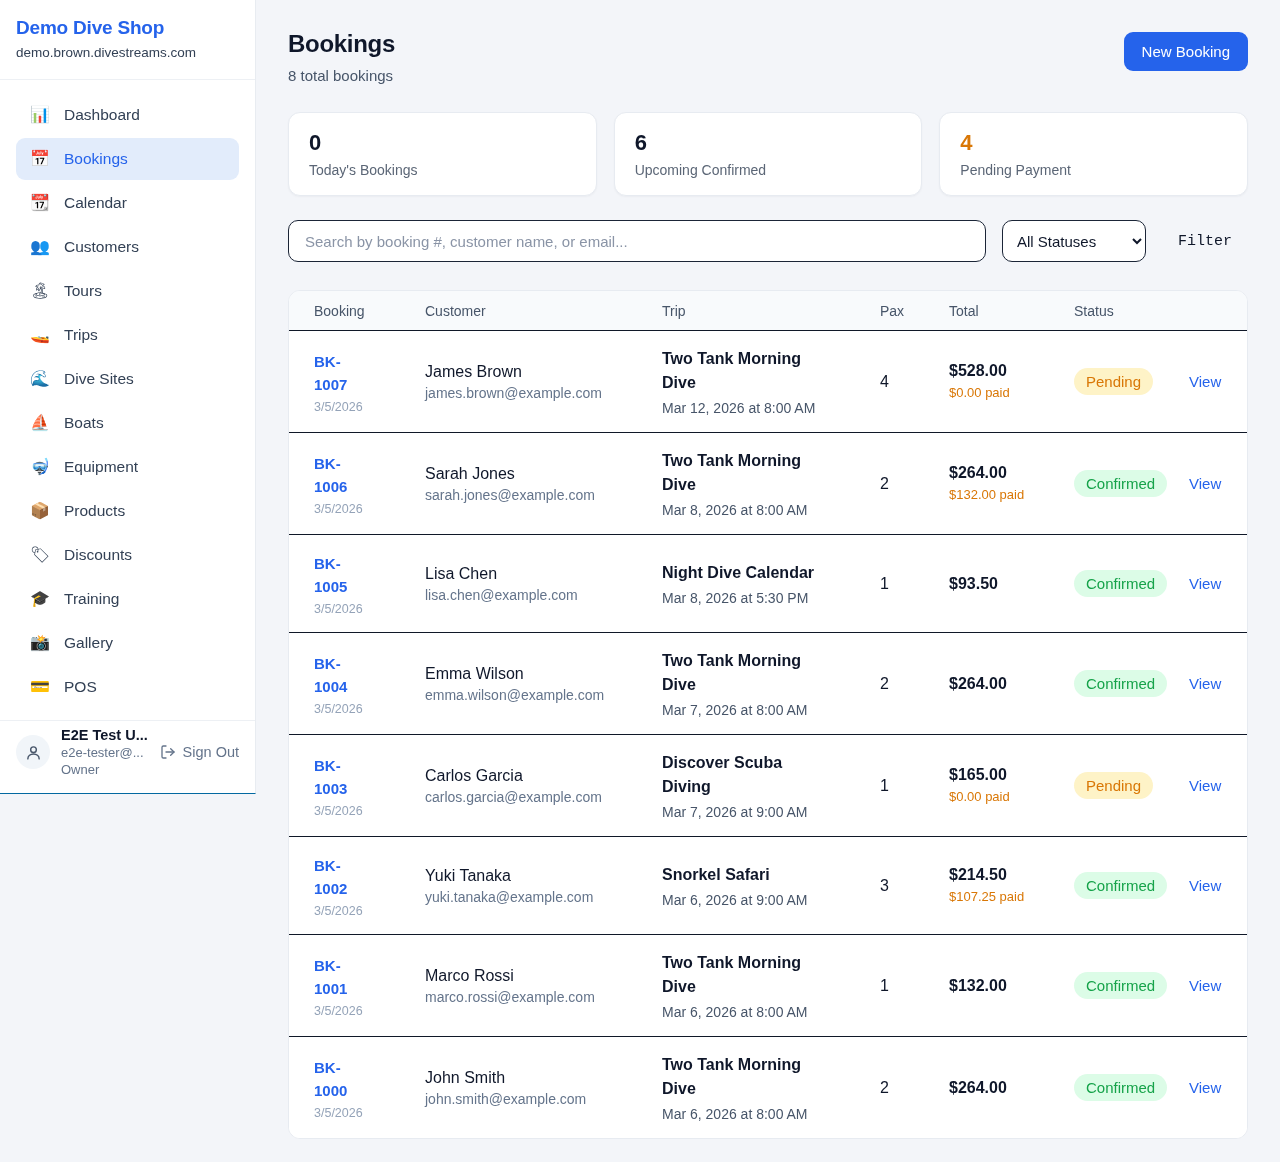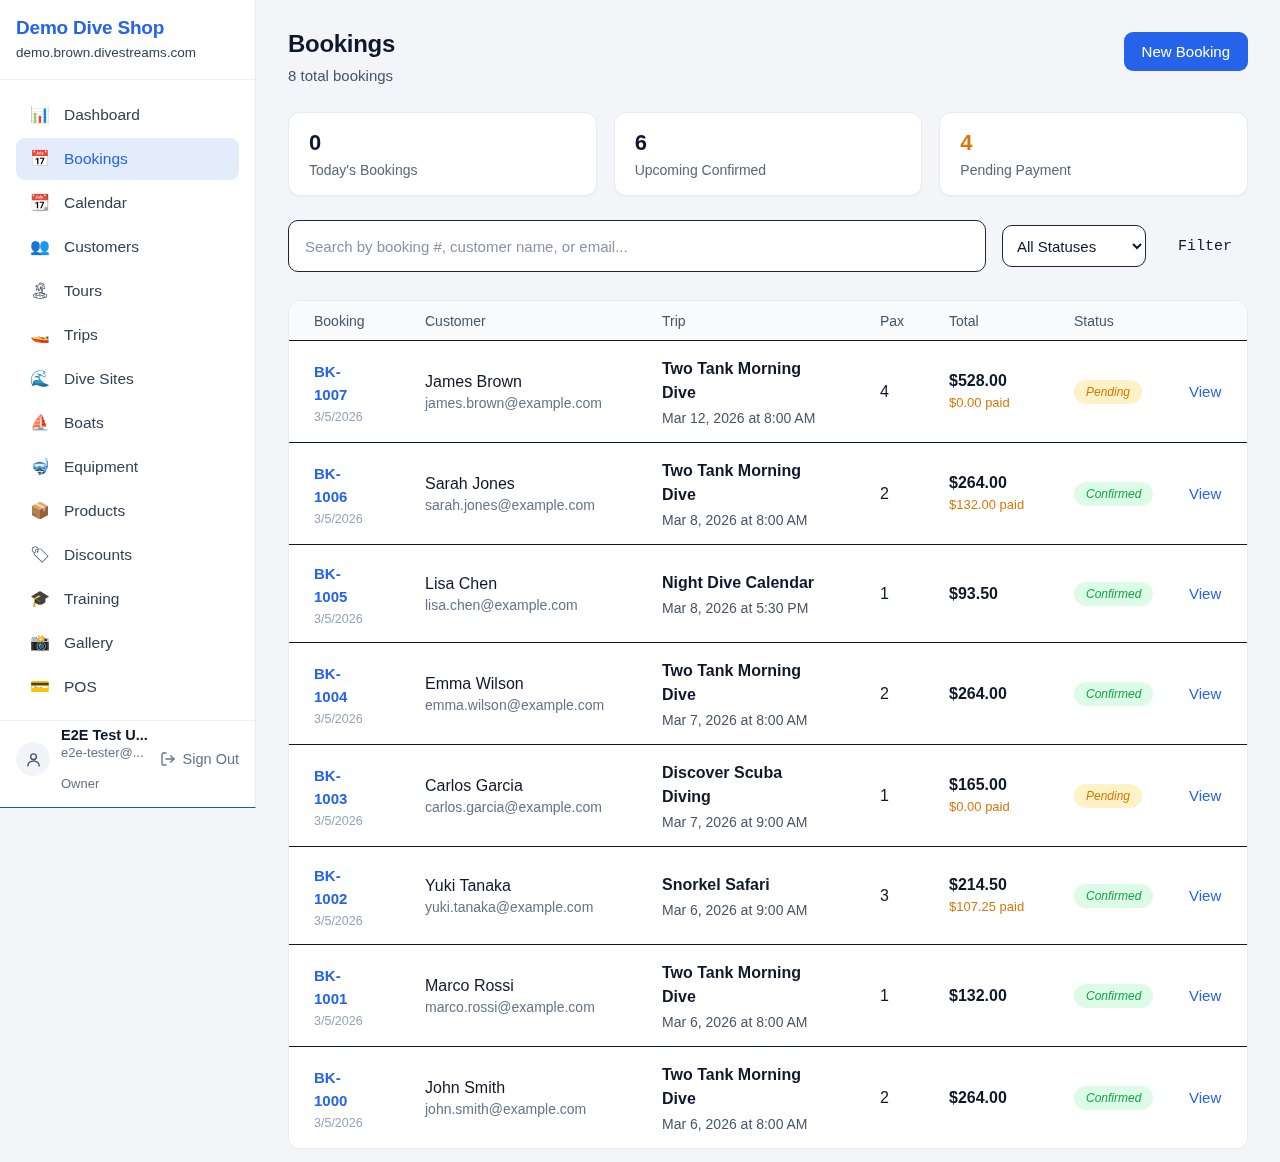--- a/index.html
+++ b/index.html
@@ -38,21 +38,21 @@
     display: flex; align-items: center; gap: 11px;
   }
   .avatar {
     width: 34px; height: 34px; border-radius: 50%;
     background: #f1f5f9; flex: 0 0 34px;
     display: flex; align-items: center; justify-content: center;
   }
   .user-meta { flex: 1; min-width: 0; }
   .user-name { font-size: 14.5px; font-weight: 700; color: #0f172a; white-space: nowrap; }
   .user-email { font-size: 13px; color: #64748b; margin-top: 2px; white-space: nowrap; }
-  .user-role { font-size: 13px; color: #64748b; margin-top: 16px; }
+  .user-role { font-size: 13px; color: #64748b; margin-top: 2px; }
   .signout {
     display: flex; align-items: center; gap: 7px;
     background: none; border: none; color: #64748b;
     font-size: 14.5px; font-family: inherit; cursor: pointer; white-space: nowrap;
   }
 
   
   .main { flex: 1; padding: 30px 32px 32px 32px; min-width: 0; }
   .page-header { display: flex; justify-content: space-between; align-items: flex-start; }
   .page-title { font-size: 24px; font-weight: 700; color: #0f172a; letter-spacing: -0.3px; }
@@ -67,21 +67,21 @@
   .stat-card {
     background: #fff; border: 1px solid #e7ebf1; border-radius: 12px;
     padding: 17px 20px; min-height: 84px;
     box-shadow: 0 1px 2px rgba(15,23,42,0.04);
   }
   .stat-value { font-size: 22px; font-weight: 700; color: #0f172a; line-height: 1.15; }
   .stat-label { margin-top: 7px; font-size: 14px; color: #5b6676; }
 
   .filter-row { display: flex; align-items: center; gap: 16px; margin-top: 24px; }
   .search-input {
-    flex: 1; height: 52px; background: #fff;
+    flex: 1; height: 42px; background: #fff;
     border: 1px solid #1b2537; border-radius: 10px;
     padding: 0 16px; font-family: inherit; font-size: 15px; color: #0f172a; outline: none;
   }
   .search-input::placeholder { color: #8a94a6; }
   .status-select {
     height: 42px; width: 144px; background: #fff;
     border: 1px solid #1b2537; border-radius: 10px;
     padding: 0 10px; font-family: inherit; font-size: 15px; color: #0f172a; outline: none;
   }
   .filter-btn {
@@ -118,21 +118,21 @@
   }
   .bk-date { margin-top: 3px; font-size: 12.5px; color: #94a3b8; }
   .cust-name { font-size: 16px; color: #0f172a; }
   .cust-email { margin-top: 4px; font-size: 14px; color: #64748b; }
   .trip-name { font-size: 16px; font-weight: 700; color: #0f172a; max-width: 172px; line-height: 1.5; }
   .trip-time { margin-top: 5px; font-size: 14px; color: #475569; }
   .c-pax { font-size: 16px; color: #0f172a; }
   .total-amt { font-size: 16px; font-weight: 700; color: #0f172a; }
   .total-paid { margin-top: 4px; font-size: 13px; color: var(--c-paid_text, #d97706); max-width: 80px; line-height: 1.4; }
   .badge {
-    display: inline-block; font-size: 12px; padding: 6px 12px; border-radius: 999px; line-height: 1; font-style: italic;
+    display: inline-block; font-size: 15px; padding: 6px 12px; border-radius: 999px; line-height: 1;
   }
   .badge-pending { color: var(--c-pending_text, #d97706); background: var(--c-pending_bg, #fef3c7); }
   .badge-confirmed { color: var(--c-confirmed_text, #16a34a); background: var(--c-confirmed_bg, #dcfce7); }
   .view { color: var(--c-accent, #2563eb); font-size: 15px; font-weight: 500; text-decoration: none; cursor: pointer; }
   .c-view { text-align: left; }
 </style>
 </head>
 <body>
 
 <div class="app">

